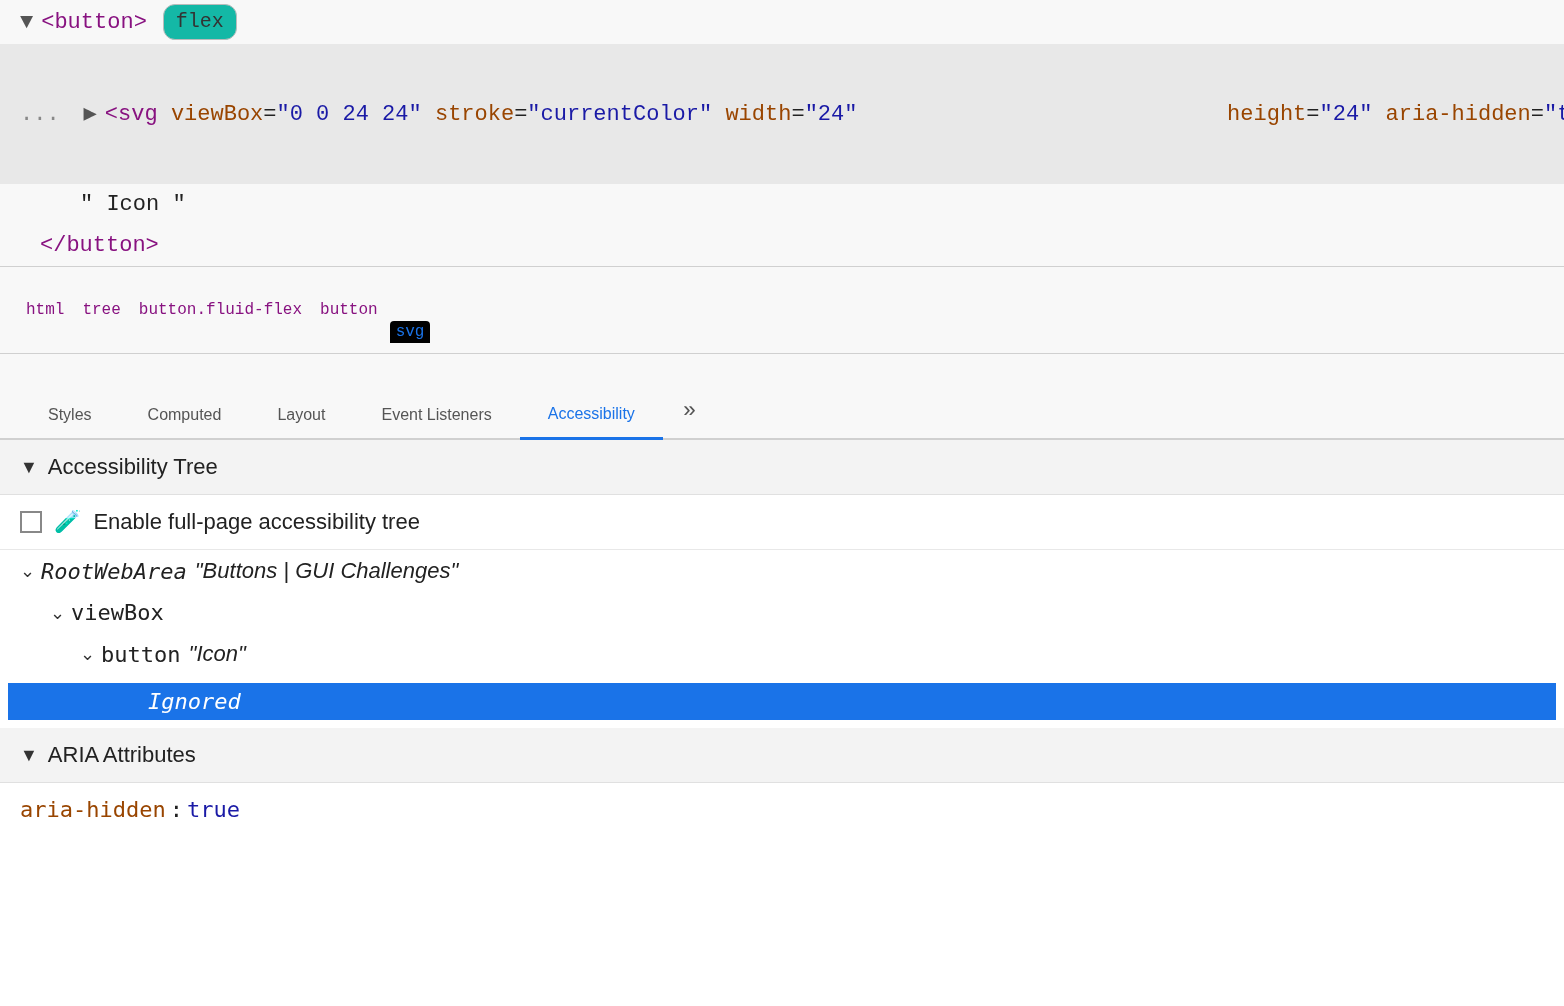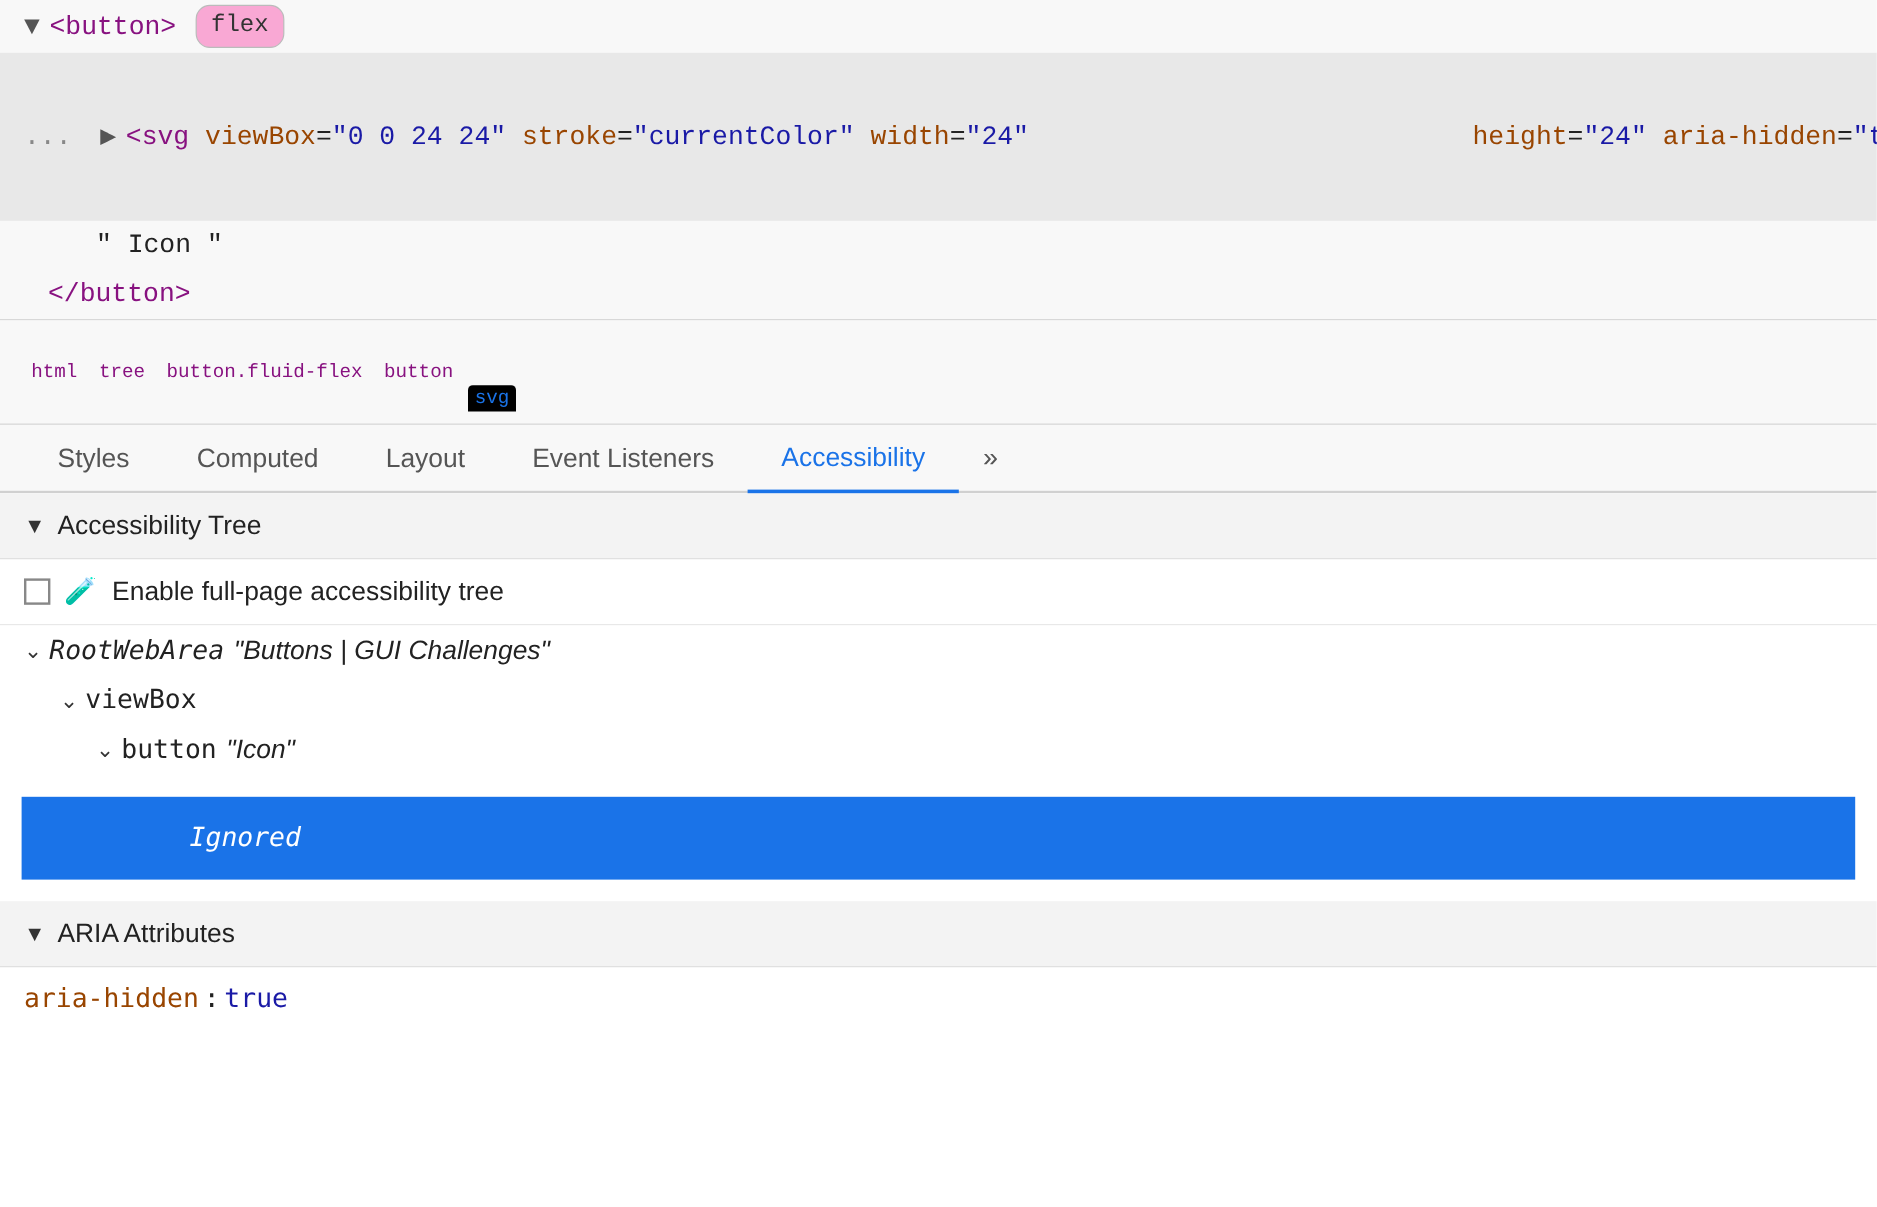--- a/index.html
+++ b/index.html
@@ -70,26 +70,27 @@
       display: flex;
       align-items: flex-end;
       padding: 0 20px;
       background: #f8f8f8;
       border-bottom: 2px solid #d0d0d0;
       gap: 0;
     }
 
     .tab-item {
       padding: 14px 28px;
-      font-size: 22px;
+      font-size: 16px;
       color: #555;
       cursor: pointer;
       border-bottom: 2px solid transparent;
       margin-bottom: -2px;
       font-family: -apple-system, BlinkMacSystemFont, 'Segoe UI', sans-serif;
+      margin-top: 37px;
     }
 
     .tab-item.active {
       color: #1a73e8;
       border-bottom: 3px solid #1a73e8;
       font-weight: 500;
     }
 
     .tab-more {
       padding: 14px 20px;
@@ -182,41 +183,41 @@
 
     .tree-tag {
       font-family: 'Menlo', 'Monaco', monospace;
       color: #222;
     }
 
     
     .tree-row.highlighted {
       background: #1a73e8;
       color: white;
-      margin: 18px;
-      padding: 22px 20px;
+      margin: 8px;
+      padding: 6px 20px;
       text-align: right;
     }
 
     .tree-row.highlighted .tree-tag {
       color: white;
       font-style: italic;
     }
   </style>
 </head>
 <body>
 
 <div class="devtools-panel">
 
   <div class="dom-inspector">
 
     <div class="dom-line">
       <span style="color:#555; margin-right:8px;">▼</span>
       <span style="color:#881280;">&lt;</span><span style="color:#881280;">button</span><span style="color:#881280;">&gt;</span>
-      <span style="display:inline-block; margin-left:16px; padding:2px 12px; border:1px solid #bbb; border-radius:12px; background:#f9a8d4; font-size:20px; color:#333;">flex</span>
+      <span style="display:inline-block; margin-left:16px; padding:2px 12px; border:1px solid #bbb; border-radius:12px; background:#14b8a6; font-size:20px; color:#333;">flex</span>
     </div>
 
     <div class="dom-line selected">
       <span style="color:#888; margin-right:24px;">...</span>
       <span style="color:#555; margin-right:8px;">▶</span>
       <span style="color:#881280;">&lt;svg </span><span style="color:#994500;">viewBox</span><span style="color:#222;">=</span><span style="color:#1a1aa6;">"0 0 24 24"</span><span style="color:#222;"> </span><span style="color:#994500;">stroke</span><span style="color:#222;">=</span><span style="color:#1a1aa6;">"currentColor"</span><span style="color:#222;"> </span><span style="color:#994500;">width</span><span style="color:#222;">=</span><span style="color:#1a1aa6;">"24"</span>
       <br>
       &nbsp;&nbsp;&nbsp;&nbsp;&nbsp;&nbsp;&nbsp;&nbsp;&nbsp;&nbsp;&nbsp;&nbsp;&nbsp;&nbsp;&nbsp;&nbsp;&nbsp;&nbsp;&nbsp;&nbsp;&nbsp;&nbsp;
       <span style="color:#994500;">height</span><span style="color:#222;">=</span><span style="color:#1a1aa6;">"24"</span><span style="color:#222;"> </span><span style="color:#994500;">aria-hidden</span><span style="color:#222;">=</span><span style="color:#1a1aa6;">"true"</span>
     </div>

